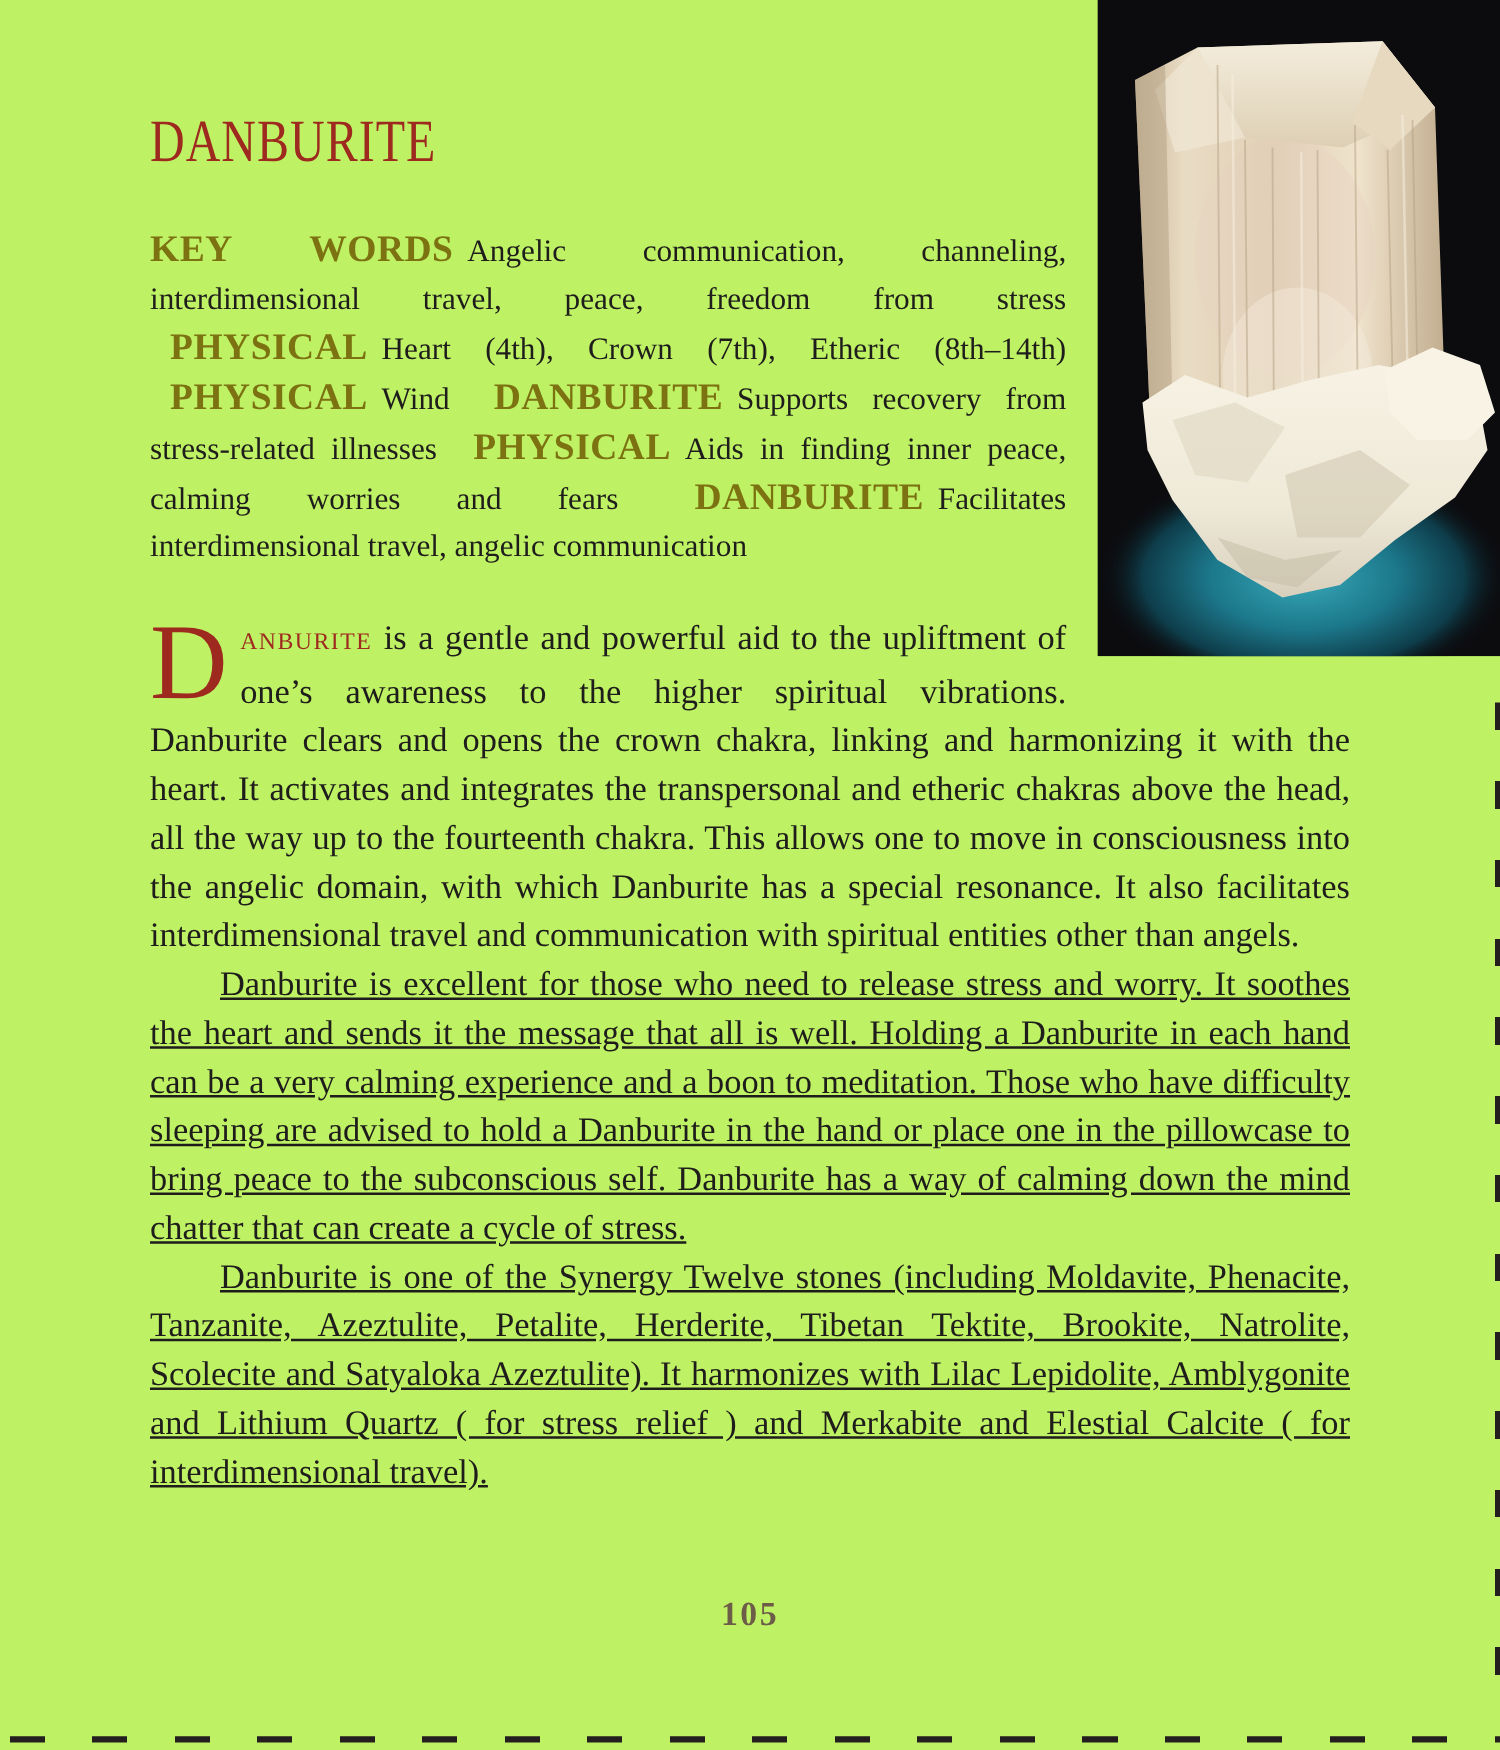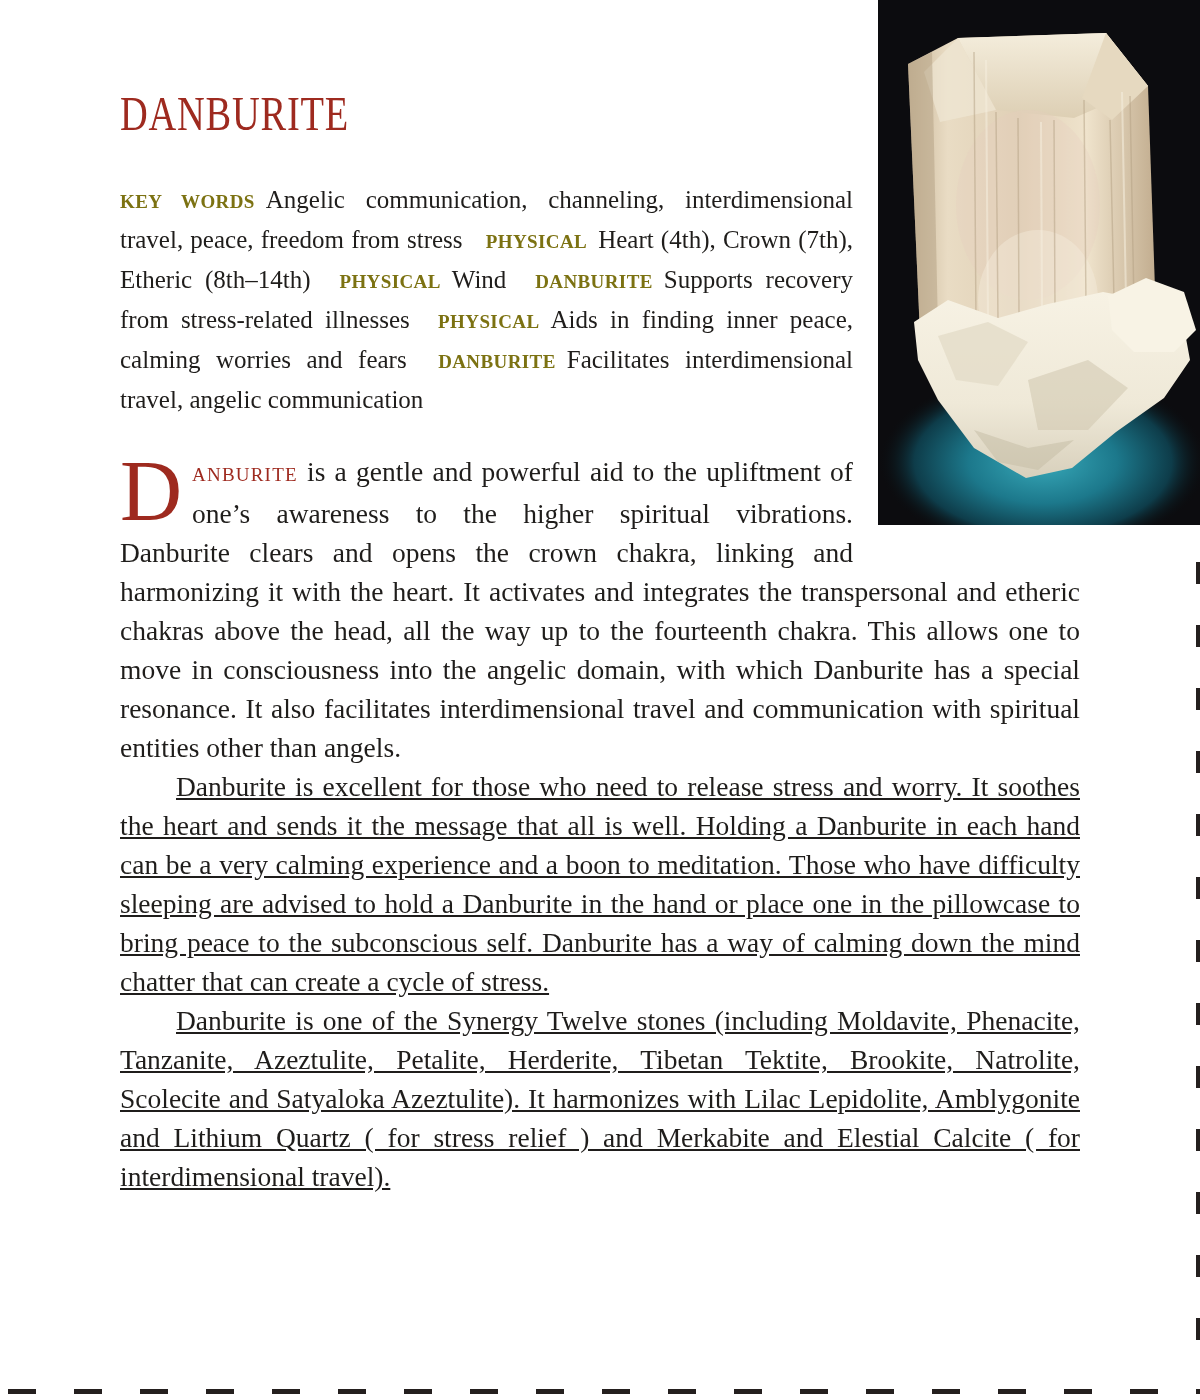--- a/index.html
+++ b/index.html
@@ -1,19 +1,19 @@
 <!DOCTYPE html>
 <html lang="en"><head>
 <meta charset="utf-8">
 <style>
   html,body{margin:0;padding:0;background:#e8e8e8;}
   .page{
     position:relative;
     width:1200px;height:1400px;
-    background:#ffffff;
+    background:#bef264;
     box-sizing:border-box;
     padding:0 120px;
     overflow:hidden;
     font-family:"Liberation Serif", serif;
     color:#1f1d1b;
   }
   
   .photo{
     float:right;
     width:322px;height:525px;
@@ -40,21 +40,21 @@
   p{margin:0;}
   .props{
     margin-top:40px;
     font-size:25px;
     line-height:38px;
     text-align:justify;
   }
   .plabel{
     font-weight:bold;
     color:#7c7212;
-    font-size:19px;
+    font-size:30px;
     letter-spacing:0.4px;
     margin-right:11px;
   }
   .plabel.gap{margin-left:16px;}
 
   .bodypara{
     font-size:27.5px;
     line-height:39px;
     text-align:justify;
   }
@@ -175,17 +175,18 @@
   </p>
 
   <p class="bodypara para1">
     <span class="dropcap">D</span><span class="leadcaps">ANBURITE</span><span> is a gentle and powerful aid to the upliftment of one’s awareness to the higher spiritual vibrations. Danburite clears and opens the crown chakra, linking and harmonizing it with the heart. It activates and integrates the transpersonal and etheric chakras above the head, all the way up to the fourteenth chakra. This allows one to move in consciousness into the angelic domain, with which Danburite has a special resonance. It also facilitates interdimensional travel and communication with spiritual entities other than angels.</span>
   </p>
 
   <p class="bodypara indent">Danburite is excellent for those who need to release stress and worry. It soothes the heart and sends it the message that all is well. Holding a Danburite in each hand can be a very calming experience and a boon to meditation. Those who have difficulty sleeping are advised to hold a Danburite in the hand or place one in the pillowcase to bring peace to the subconscious self. Danburite has a way of calming down the mind chatter that can create a cycle of stress.</p>
 
   <p class="bodypara indent">Danburite is one of the Synergy Twelve stones (including Moldavite, Phenacite, Tanzanite, Azeztulite, Petalite, Herderite, Tibetan Tektite, Brookite, Natrolite, Scolecite and Satyaloka Azeztulite). It harmonizes with Lilac Lepidolite, Amblygonite and Lithium Quartz ( for stress relief ) and Merkabite and Elestial Calcite ( for interdimensional travel).</p>
 
+  <div class="pagenum">105</div>
 
   <div class="bottom-dashes"></div>
   <div class="right-ticks"></div>
 
 </div>
 
 </body></html>

